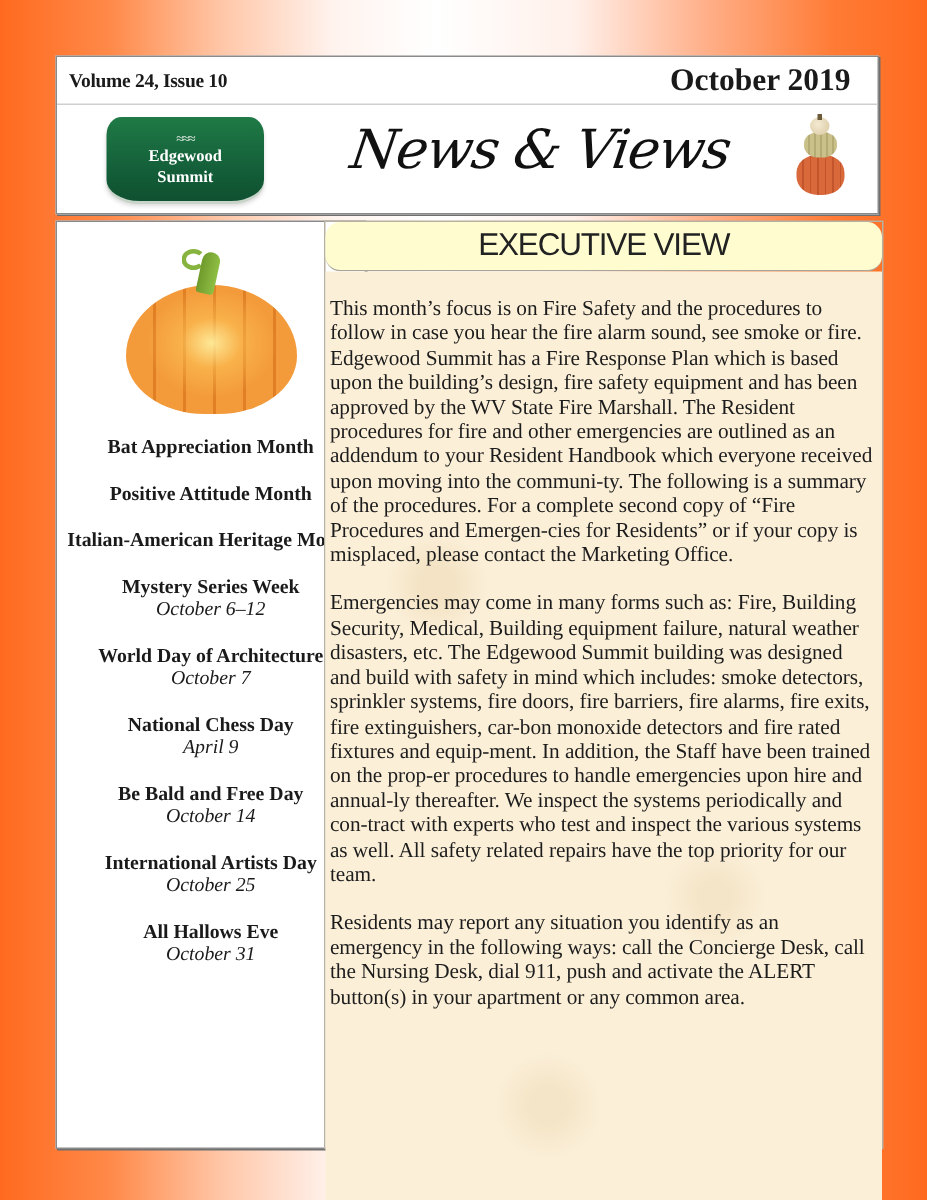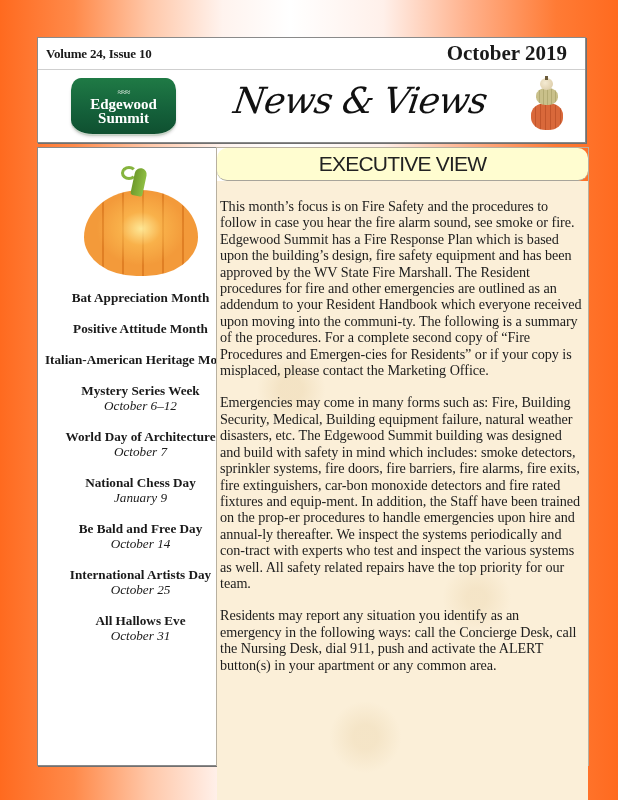--- a/index.html
+++ b/index.html
@@ -29,21 +29,21 @@
   .header-main { position: relative; height: 72px; }
   .logo {
     position: absolute; left: 33px; top: 8px; width: 105px; height: 56px;
     background: linear-gradient(180deg, #1f7a45 0%, #14603a 60%, #0f5030 100%);
     border-radius: 10px 10px 22px 22px / 12px 12px 14px 14px;
     box-shadow: 0 2px 0 #c9d4c9, 0 3px 3px rgba(0,0,0,0.15);
     display: flex; flex-direction: column; align-items: center; justify-content: center;
     color: #fff; text-align: center;
   }
   .logo-swirl { font-size: 9px; line-height: 9px; color: #e8efe8; letter-spacing: -1px; }
-  .logo-text { font-family: "Liberation Serif", serif; font-weight: bold; font-size: 15px; line-height: 14px; }
+  .logo-text { font-family: "Liberation Serif", serif; font-weight: bold; font-size: 11px; line-height: 14px; }
   .masthead {
     position: absolute; left: 196px; top: 10px;
     font-family: "DejaVu Serif", serif; font-style: italic;
     font-size: 36px; letter-spacing: -1px; color: #111;
     transform: skewX(-8deg);
   }
   .stack {
     position: absolute; right: 22px; top: 6px; width: 32px; height: 56px;
   }
   .stack .p1 { position: absolute; left: 9px; top: 2px; width: 13px; height: 12px; border-radius: 50%; background: radial-gradient(circle at 40% 40%, #f4ead2, #d8c7a0); }
@@ -146,21 +146,21 @@
     <li class="event">
       <div class="event-name">Mystery Series Week</div>
       <div class="event-date">October 6–12</div>
     </li>
     <li class="event">
       <div class="event-name" style="padding:0 22px;text-align:center;">World Day of Architecture</div>
       <div class="event-date">October 7</div>
     </li>
     <li class="event">
       <div class="event-name">National Chess Day</div>
-      <div class="event-date">January 9</div>
+      <div class="event-date">April 9</div>
     </li>
     <li class="event">
       <div class="event-name">Be Bald and Free Day</div>
       <div class="event-date">October 14</div>
     </li>
     <li class="event">
       <div class="event-name">International Artists Day</div>
       <div class="event-date">October 25</div>
     </li>
     <li class="event">

